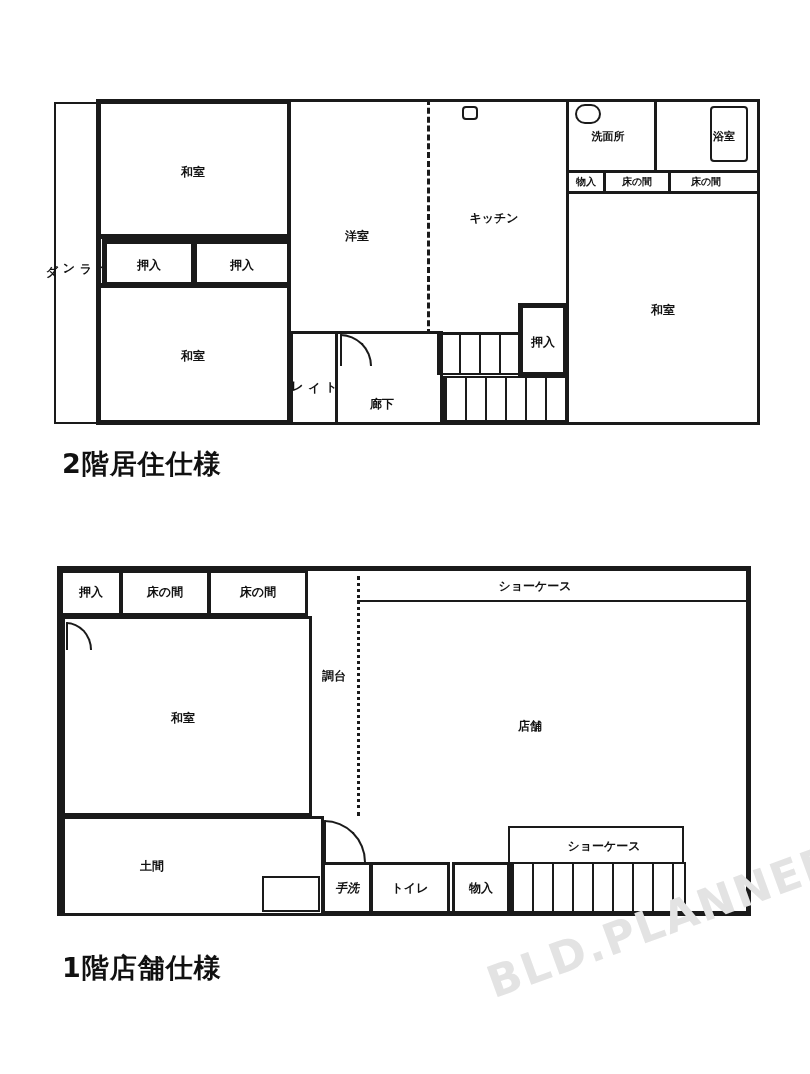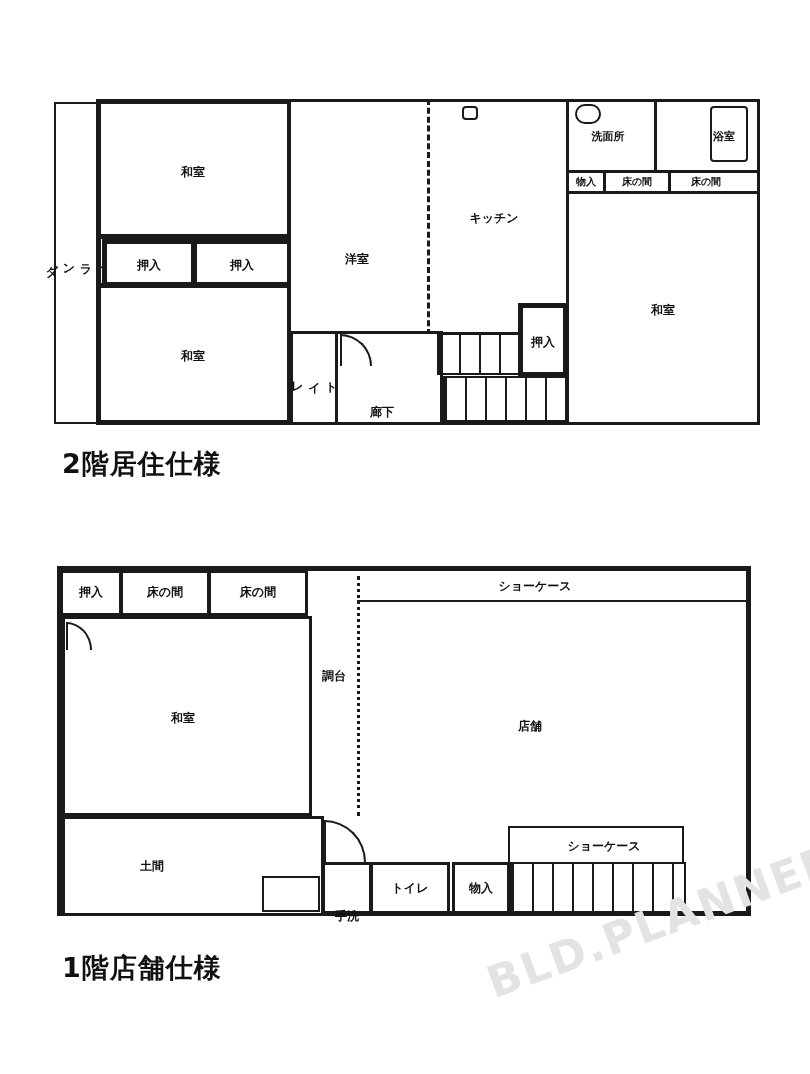--- a/index.html
+++ b/index.html
@@ -34,31 +34,31 @@
 
   <div class="room heavy" style="left:102px;top:239px;width:94px;height:48px;"></div>
   <span class="label" style="left:149px;top:265px;">押入</span>
   <div class="room heavy" style="left:192px;top:239px;width:100px;height:48px;"></div>
   <span class="label" style="left:242px;top:265px;">押入</span>
 
   <div class="room heavy" style="left:96px;top:283px;width:196px;height:142px;"></div>
   <span class="label" style="left:193px;top:356px;">和室</span>
 
   <div class="room" style="left:288px;top:99px;width:142px;height:236px;"></div>
-  <span class="label" style="left:357px;top:236px;margin-top:23px;">洋室</span>
+  <span class="label" style="left:357px;top:236px;">洋室</span>
 
   <div class="room" style="left:427px;top:99px;width:142px;height:236px;border-left-style:dashed;"></div>
   <span class="label" style="left:494px;top:218px;">キッチン</span>
   <div class="fixture" style="left:462px;top:106px;width:16px;height:14px;"></div>
 
   <div class="room" style="left:290px;top:331px;width:48px;height:94px;"></div>
   <span class="vlabel" style="left:314px;top:380px;">トイレ</span>
 
   <div class="room" style="left:335px;top:331px;width:108px;height:94px;"></div>
-  <span class="label" style="left:382px;top:404px;margin-top:8px;">廊下</span>
+  <span class="label" style="left:382px;top:404px;">廊下</span>
   <div class="door" style="left:340px;top:334px;width:32px;height:32px;"></div>
 
   <div class="stairs" style="left:437px;top:333px;width:84px;height:42px;"></div>
   <div class="stairs" style="left:443px;top:376px;width:126px;height:46px;"></div>
 
   <div class="room heavy" style="left:518px;top:303px;width:50px;height:74px;"></div>
   <span class="label" style="left:543px;top:342px;">押入</span>
 
   <div class="room" style="left:566px;top:99px;width:92px;height:74px;"></div>
   <span class="label" style="left:608px;top:136px;font-size:11px;">洗面所</span>
@@ -101,21 +101,21 @@
   <div class="thin" style="left:357px;top:572px;width:392px;height:30px;border-top:none;border-left:none;border-right:none;"></div>
   <span class="label" style="left:535px;top:586px;">ショーケース</span>
 
   <span class="label" style="left:530px;top:726px;">店舗</span>
 
   <div class="room" style="left:62px;top:816px;width:262px;height:100px;"></div>
   <span class="label" style="left:152px;top:866px;">土間</span>
   <div class="fixture" style="left:262px;top:876px;width:58px;height:36px;border-radius:0;"></div>
 
   <div class="room" style="left:322px;top:862px;width:50px;height:52px;"></div>
-  <span class="label" style="left:347px;top:916px;">手洗</span>
+  <span class="label" style="left:347px;top:888px;font-style:italic;">手洗</span>
   <div class="door" style="left:324px;top:820px;width:42px;height:42px;"></div>
   <div class="room" style="left:370px;top:862px;width:80px;height:52px;"></div>
   <span class="label" style="left:410px;top:888px;">トイレ</span>
   <div class="room" style="left:452px;top:862px;width:58px;height:52px;"></div>
   <span class="label" style="left:481px;top:888px;">物入</span>
 
   <div class="thin" style="left:508px;top:826px;width:176px;height:38px;"></div>
   <span class="label" style="left:604px;top:846px;">ショーケース</span>
 
   <div class="stairs" style="left:510px;top:862px;width:176px;height:52px;"></div>

